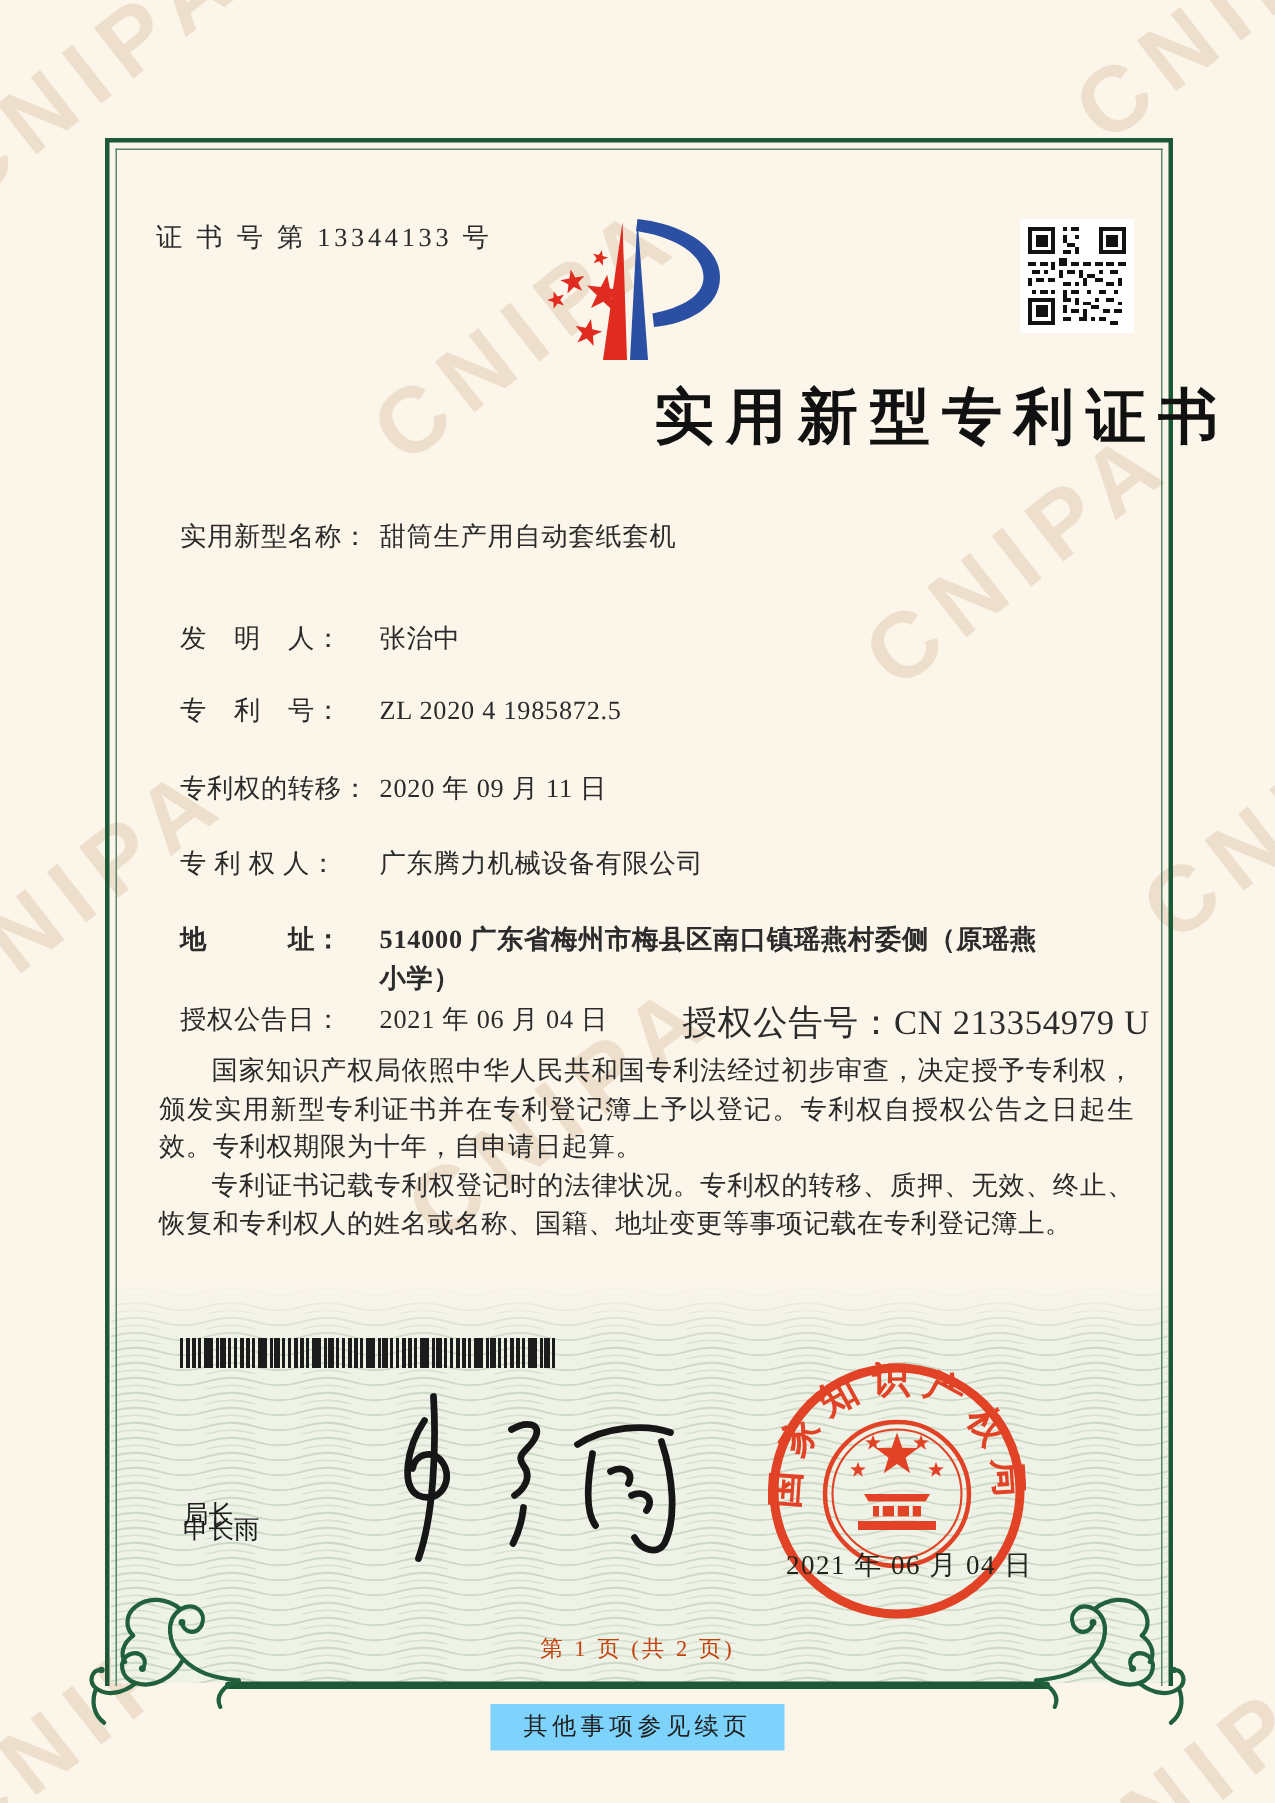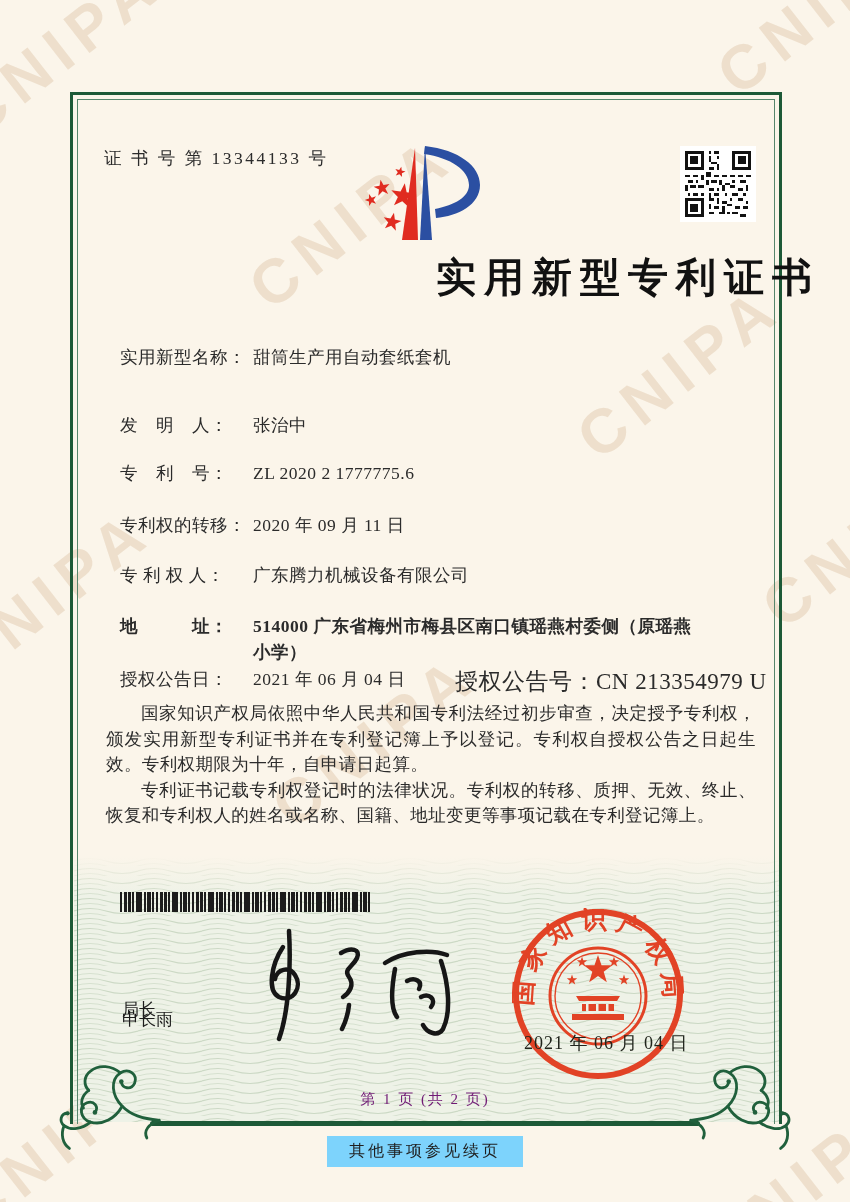--- a/index.html
+++ b/index.html
@@ -56,21 +56,21 @@
   .sig-title,.sig-name { left:122px; font-size:17px; z-index:3;
       font-family:"Liberation Sans","DejaVu Sans",sans-serif; color:#1c1c1c; }
   .sig-title { top:975px;margin-top:23px; } .sig-name { top:1008px; }
   .signature { left:245px; top:925px; z-index:4; }
 
   .seal { left:512px; top:908px; width:172px; height:172px; z-index:4; opacity:0.95; }
   .seal-date { left:524px; top:1031px; width:170px; font-size:18px; color:#20241c;
                letter-spacing:1px; z-index:5; white-space:nowrap; }
 
   .page-num { left:0; top:1090px; width:850px; text-align:center; font-size:15px;
-              letter-spacing:2px; color:#701a75; z-index:3; }
+              letter-spacing:2px; color:#c2410c; z-index:3; }
   .note { left:50%; transform:translateX(-50%); top:1136px; background:#7dd3fc;
           padding:5px 22px; font-size:16px; letter-spacing:3px; color:#1f1f1f; z-index:3; }
 </style>
 </head>
 <body>
 
 <span class="wm" style="left:-60px; top:14px;">CNIPA</span>
 <span class="wm" style="left:700px; top:-28px;">CNIPA</span>
 <span class="wm" style="left:232px; top:186px;">CNIPA</span>
 <span class="wm" style="left:560px; top:336px;">CNIPA</span>
@@ -175,21 +175,21 @@
 
 <div class="abs title">实用新型专利证书</div>
 
 <div class="abs frow r1">
   <span class="lbl">实用新型名称：</span><span class="val">甜筒生产用自动套纸套机</span>
 </div>
 <div class="abs frow r2">
   <span class="lbl">发　明　人：</span><span class="val">张治中</span>
 </div>
 <div class="abs frow r3">
-  <span class="lbl">专　利　号：</span><span class="val">ZL 2020 2 1777775.6</span>
+  <span class="lbl">专　利　号：</span><span class="val">ZL 2020 4 1985872.5</span>
 </div>
 <div class="abs frow r4">
   <span class="lbl">专利权的转移：</span><span class="val">2020 年 09 月 11 日</span>
 </div>
 <div class="abs frow r5">
   <span class="lbl">专 利 权 人：</span><span class="val">广东腾力机械设备有限公司</span>
 </div>
 <div class="abs frow r6">
   <span class="lbl">地　　　址：</span><span class="val">514000 广东省梅州市梅县区南口镇瑶燕村委侧（原瑶燕
 小学）</span>

